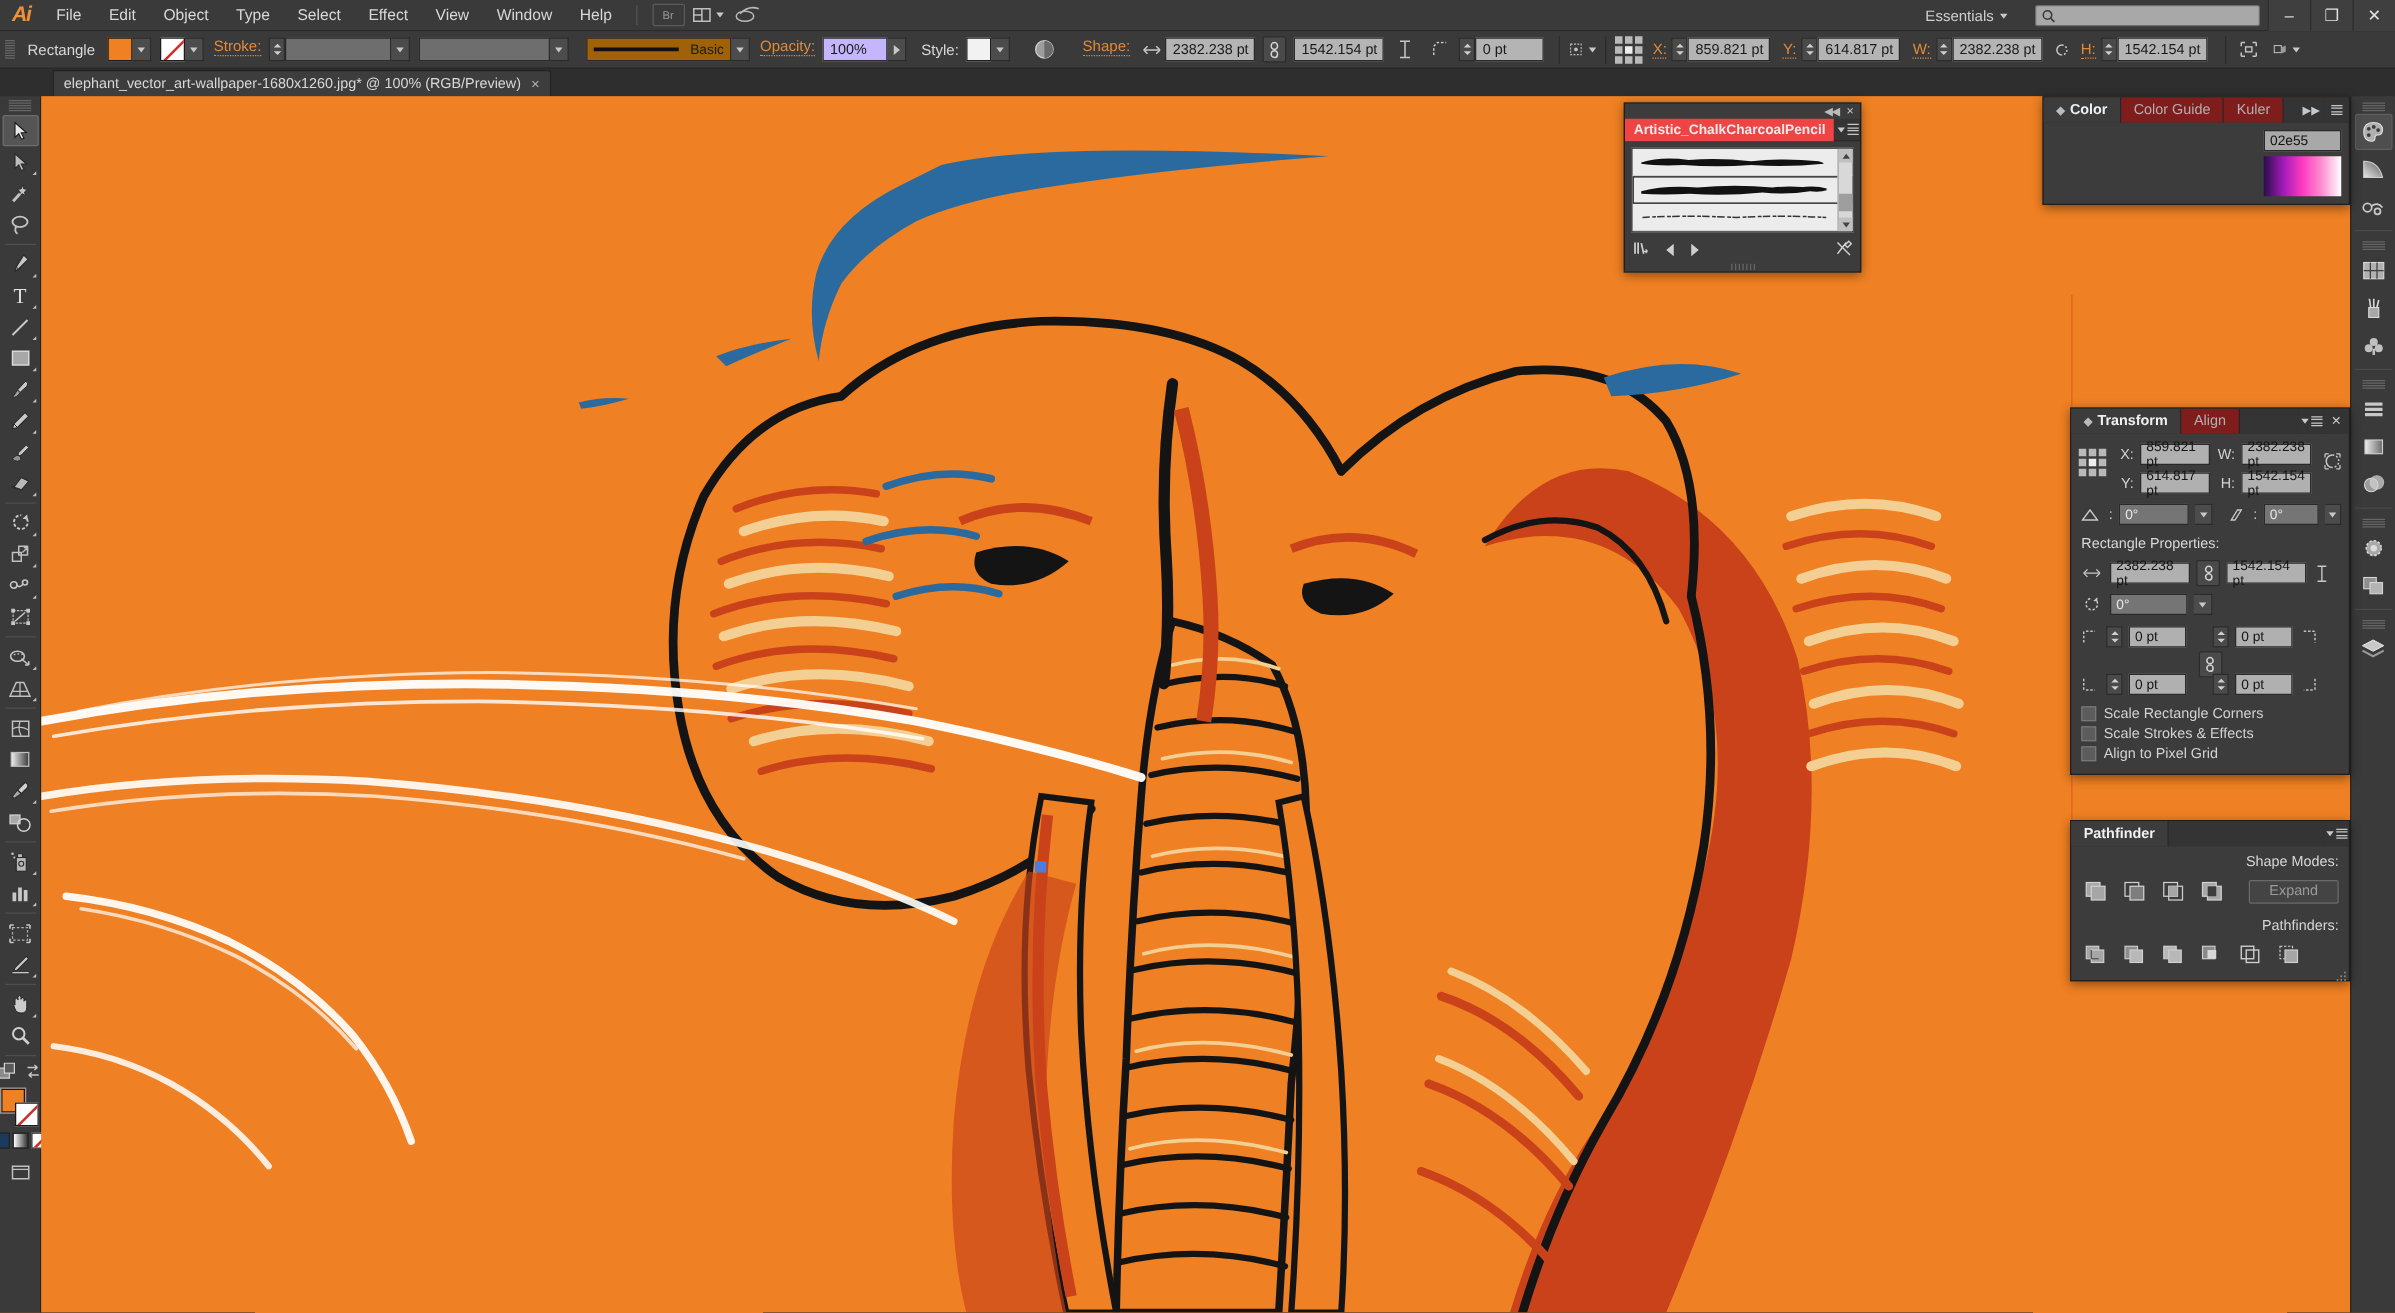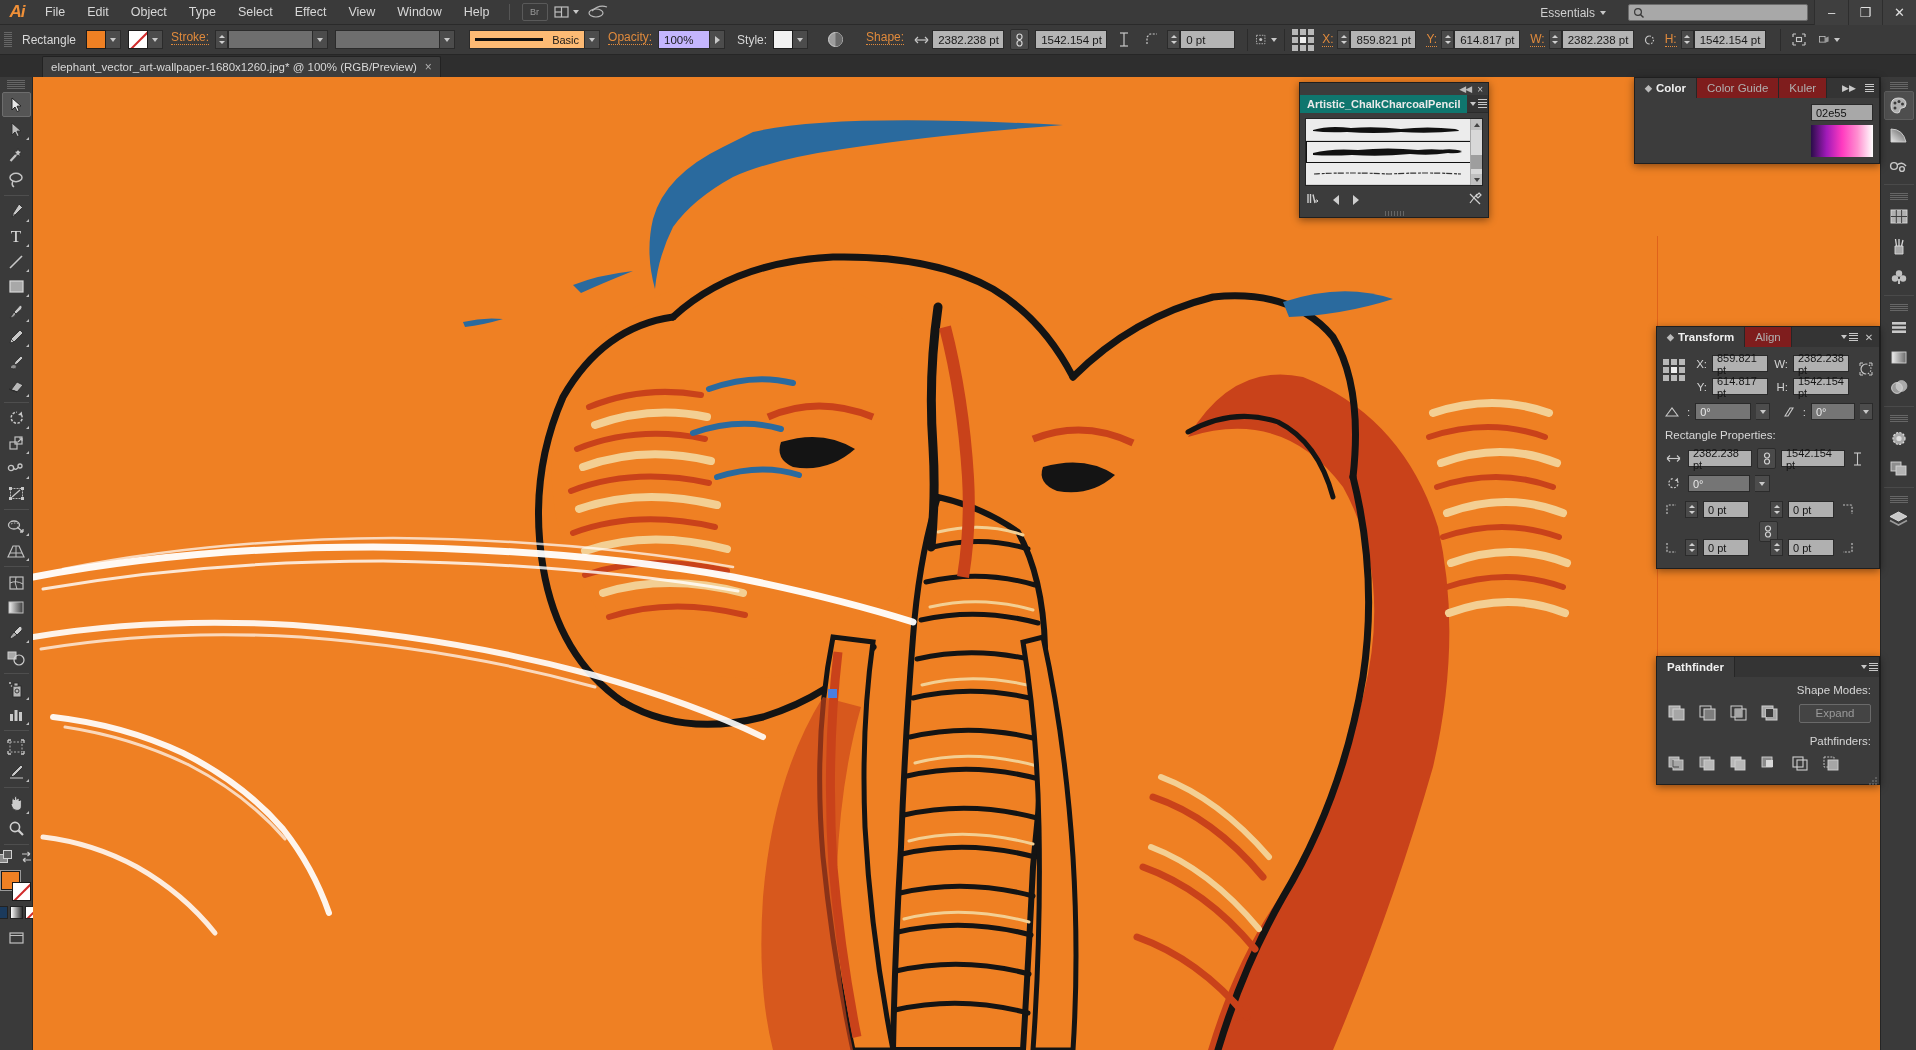--- a/index.html
+++ b/index.html
@@ -99,21 +99,21 @@
   .st-dn { width:0;height:0;border-left:3px solid transparent;border-right:3px solid transparent;border-top:3.5px solid #cfcfcf;}
   .field {
     height: 19px; background: #b4b4b4; border: 1px solid #2b2b2b;
     color: #1a1a1a; font-size: 11.5px; display: flex; align-items: center;
     padding: 0 5px; white-space: nowrap;
   }
   .field.gray { background: #c4b5fd; }
   .field.dark { background: #6e6e6e; }
   .ctl-sep { width: 1px; height: 22px; background: #2b2b2b; margin: 0 7px; }
   .stroke-preview {
-    width: 116px; height: 19px; background: #fdba74; border: 1px solid #2b2b2b;
+    width: 116px; height: 19px; background: #a16207; border: 1px solid #2b2b2b;
     display: flex; align-items: center; padding: 0 5px; justify-content: space-between;
   }
   .stroke-line { width: 68px; height: 3px; background: #111; }
   .stroke-basic { font-size: 11px; color: #1a1a1a; }
   .icon-btn {
     width: 22px; height: 22px; display:flex;align-items:center;justify-content:center;
   }
 
   
   .tabbar {
@@ -232,21 +232,21 @@
     justify-content: flex-end; gap: 6px; padding-right: 5px;
   }
   .bp-collapse { color:#bbb; font-size: 9px; letter-spacing:-1px;}
   .bp-close { color:#c8c8c8; font-size: 10px; }
   .bp-titlebar {
     height: 18px; background: #343434; display:flex; align-items:center;
     border-bottom: 1px solid #2a2a2a;
   }
   .bp-title {
     padding: 0 7px; font-size: 11px; color: #eaeaea; font-weight: bold;
-    background: #0f766e; height: 18px; display:flex; align-items:center;
+    background: #ef4444; height: 18px; display:flex; align-items:center;
     white-space: nowrap;
   }
   .bp-list {
     margin: 5px; background: #ececec; border: 1px solid #242424;
     height: 68px; position: relative; overflow: hidden;
   }
   .brush-row {
     height: 22px; border-bottom: 1px solid #d2d2d2; display:flex; align-items:center;
     padding: 0 3px; position: relative;
   }
@@ -1351,20 +1351,34 @@
             <span class="st-dn"></span>
           </span>
         <span class="tp-field" style="width:46px">0 pt</span>
         <span style="width:17px;display:flex;justify-content:center">
           <svg width="13" height="13" viewBox="0 0 13 13">
               <path d="M11 2 L11 10 Q11 11 10 11 L2 11" fill="none" stroke="#c0c0c0" stroke-width="1.2" stroke-dasharray="2 1.4"></path>
             </svg>
         </span>
       </div>
 
+      <div style="margin-top:9px">
+        <div class="cbrow">
+          <span class="cbox"></span>
+          <span class="cblab">Scale Rectangle Corners</span>
+        </div>
+        <div class="cbrow">
+          <span class="cbox"></span>
+          <span class="cblab">Scale Strokes &amp; Effects</span>
+        </div>
+        <div class="cbrow" style="margin-bottom:4px">
+          <span class="cbox"></span>
+          <span class="cblab">Align to Pixel Grid</span>
+        </div>
+      </div>
     </div>
   </div>
 
   <div class="panel" id="pathfinder-panel">
     <div class="panel-tabs">
       <div class="ptab active">Pathfinder</div>
       <div class="ptab-fill"></div>
       <div class="pmenu">
         <span class="tri-down" style="margin-right:2px"></span>
         <span class="pmenu-lines">

